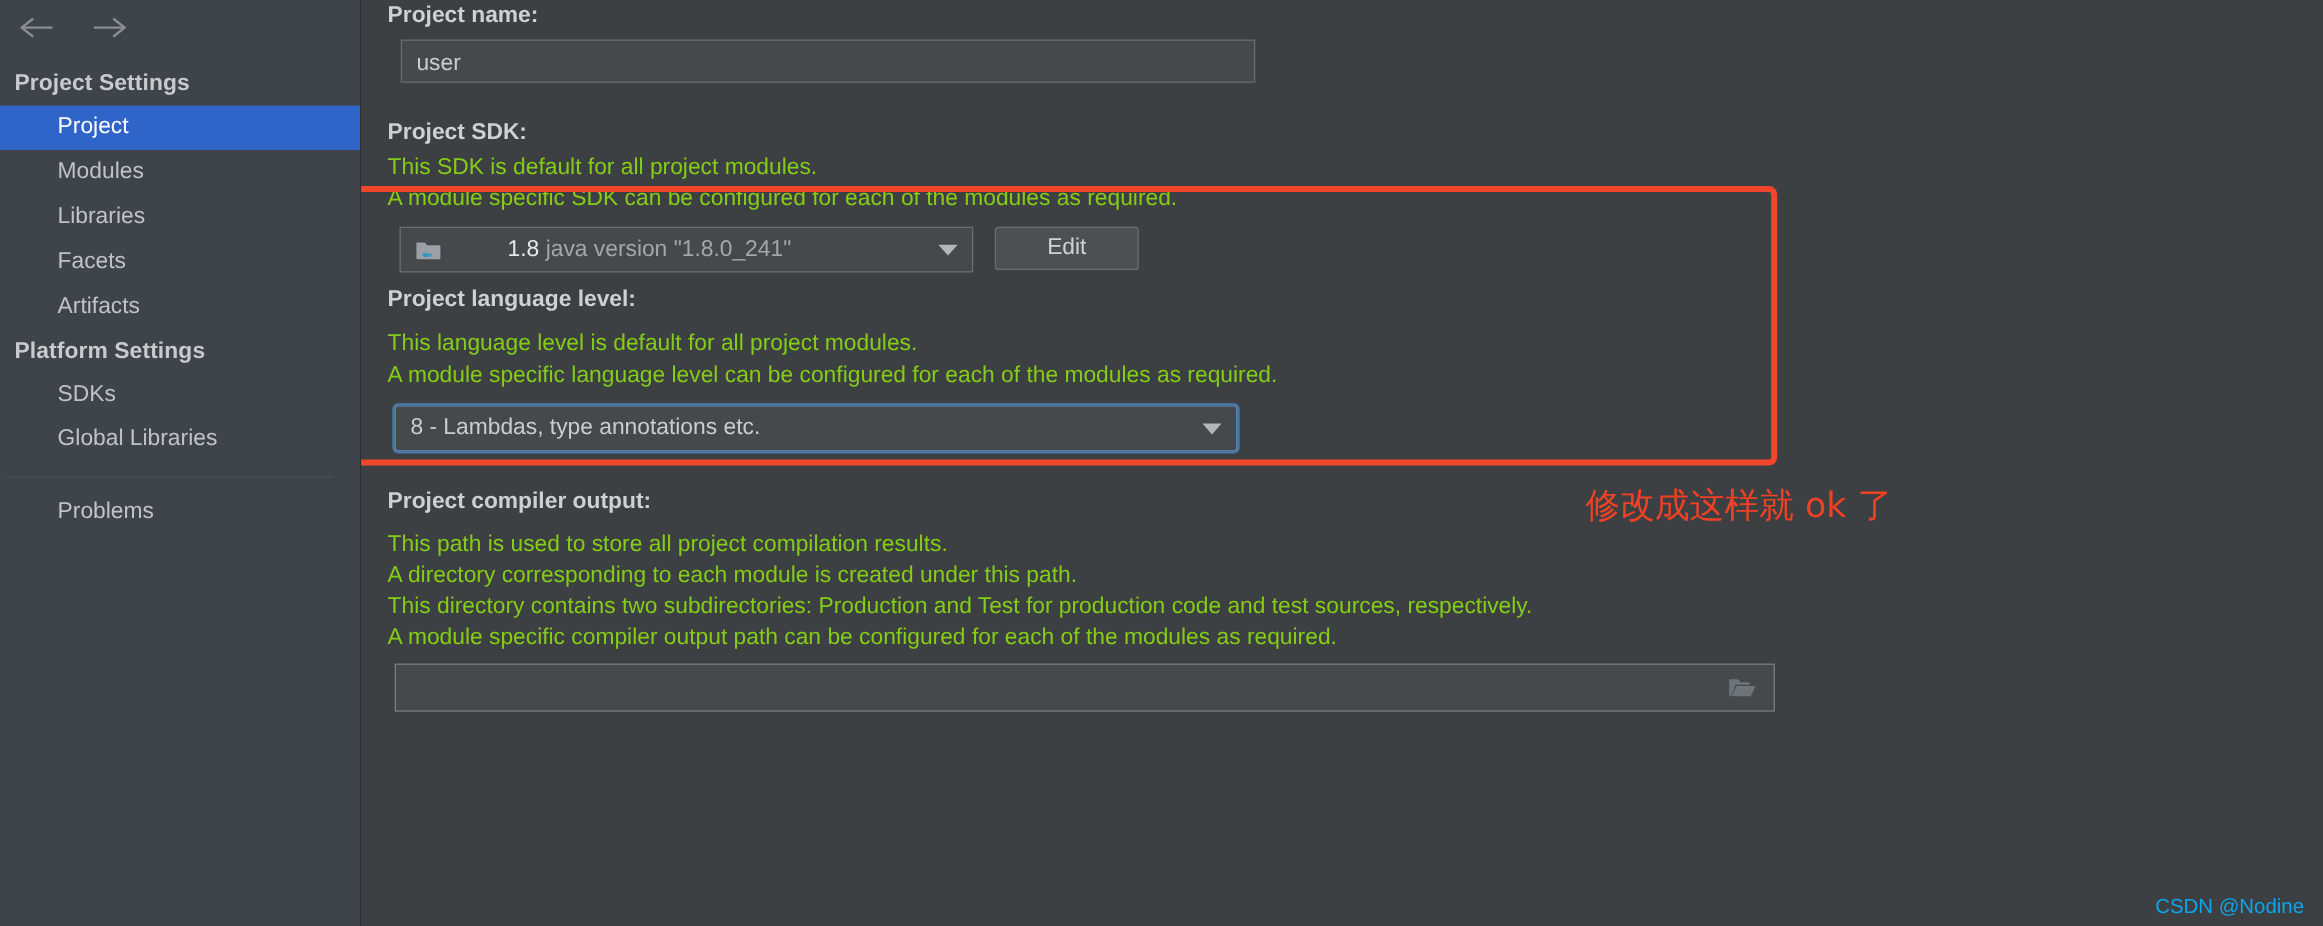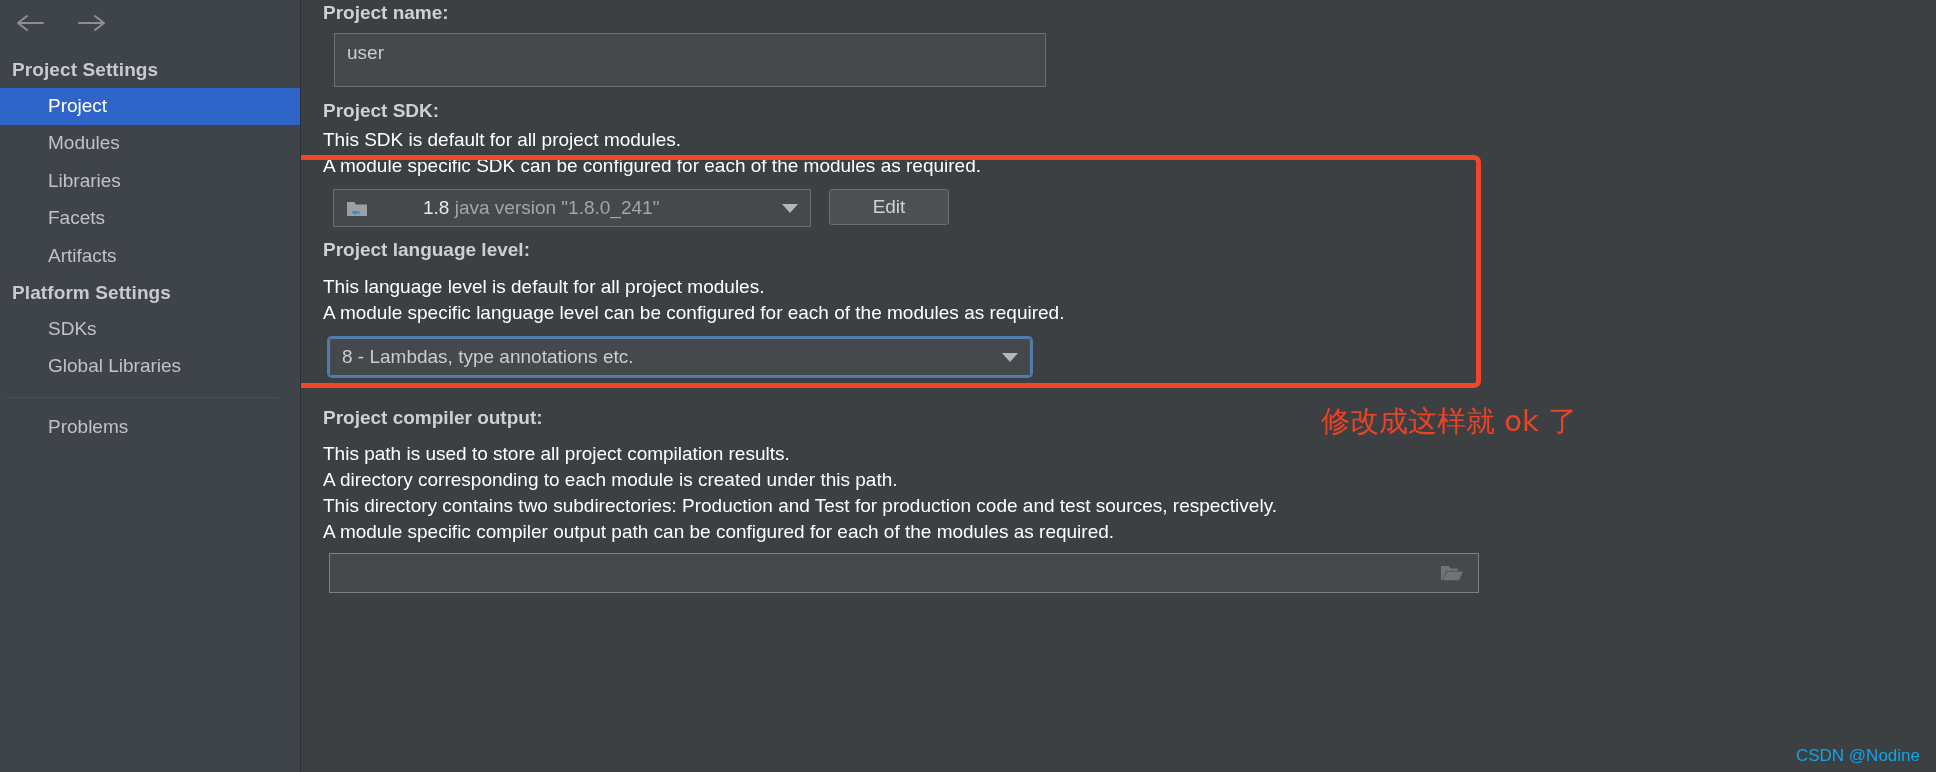--- a/index.html
+++ b/index.html
@@ -83,33 +83,33 @@
   }
 
   .section-title {
     font-size: 19px;
     font-weight: bold;
     color: #cdd0d4;
     white-space: nowrap;
   }
   .desc-line {
     font-size: 19px;
-    color: #ffffff;
+    color: #84cc16;
     white-space: nowrap;
     line-height: 1.35;
   }
 
   .textfield {
     background: #45494c;
     border: 1px solid #6a6f74;
     color: #c9ccd0;
     font-size: 19px;
     font-family: "Liberation Sans", sans-serif;
     padding: 0 12px;
-    height: 54px;
+    height: 36px;
     line-height: 38px;
     box-sizing: border-box;
   }
 
   
   .combo {
     background: #45494c;
     border: 1px solid #6a6f74;
     height: 38px;
     box-sizing: border-box;

